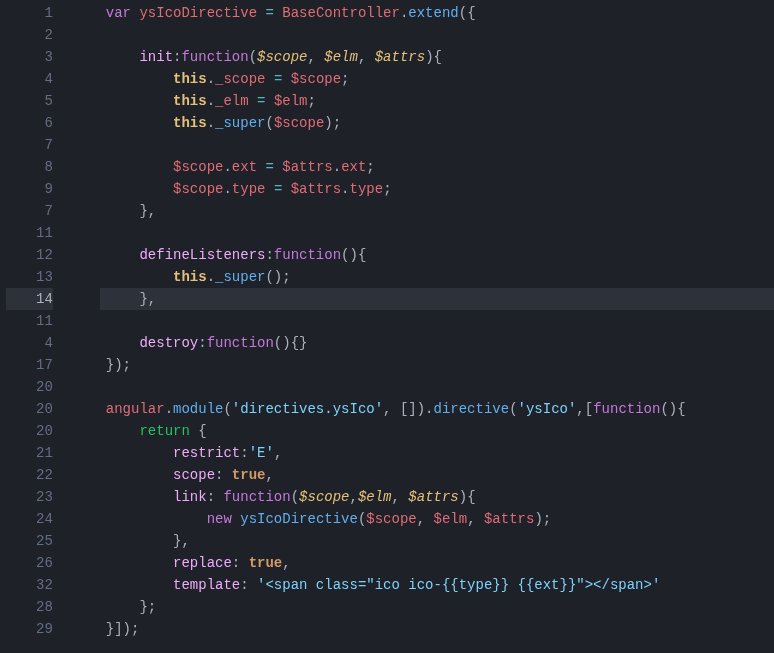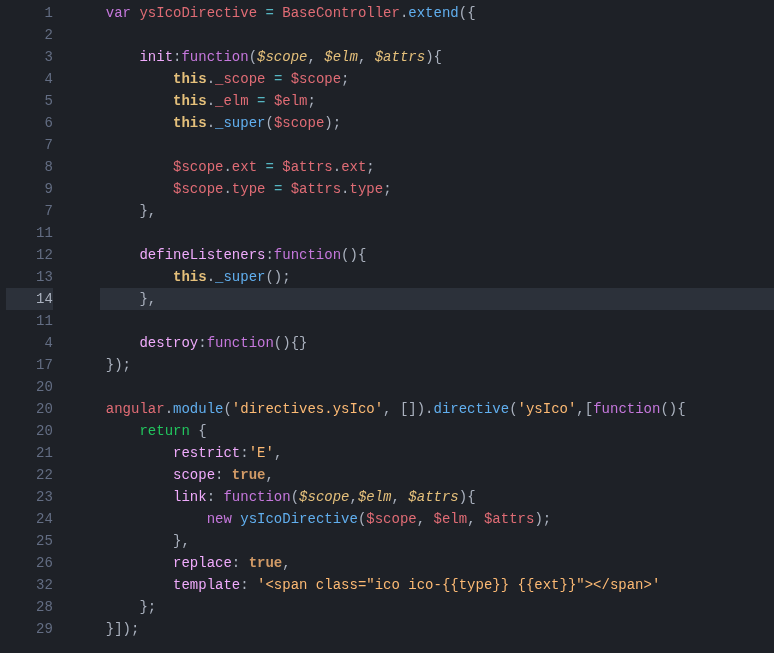--- a/index.html
+++ b/index.html
@@ -49,21 +49,21 @@
   }
   .tok-kw   { color: #22c55e; }         
   .tok-st   { color: #c678dd; }         
   .tok-var  { color: #e06c75; }         
   .tok-prop { color: #f0abfc; }         
   .tok-fnk  { color: #c678dd; } 
   .tok-call { color: #61afef; }         
   .tok-param{ color: #e5c07b; font-style: italic; } 
   .tok-this { color: #e5c07b; font-weight: bold; }         
   .tok-lit  { color: #d19a66; font-weight: bold; }         
-  .tok-str  { color: #fdba74; }         
+  .tok-str  { color: #7dd3fc; }         
   .tok-default { color: #abb2bf; }         
   .tok-op   { color: #56b6c2; }         
 </style>
 </head>
 <body>
 
 <div class="editor">
   <div class="gutter" id="gutter">
       <div class="ln">1</div>
       <div class="ln">2</div>

